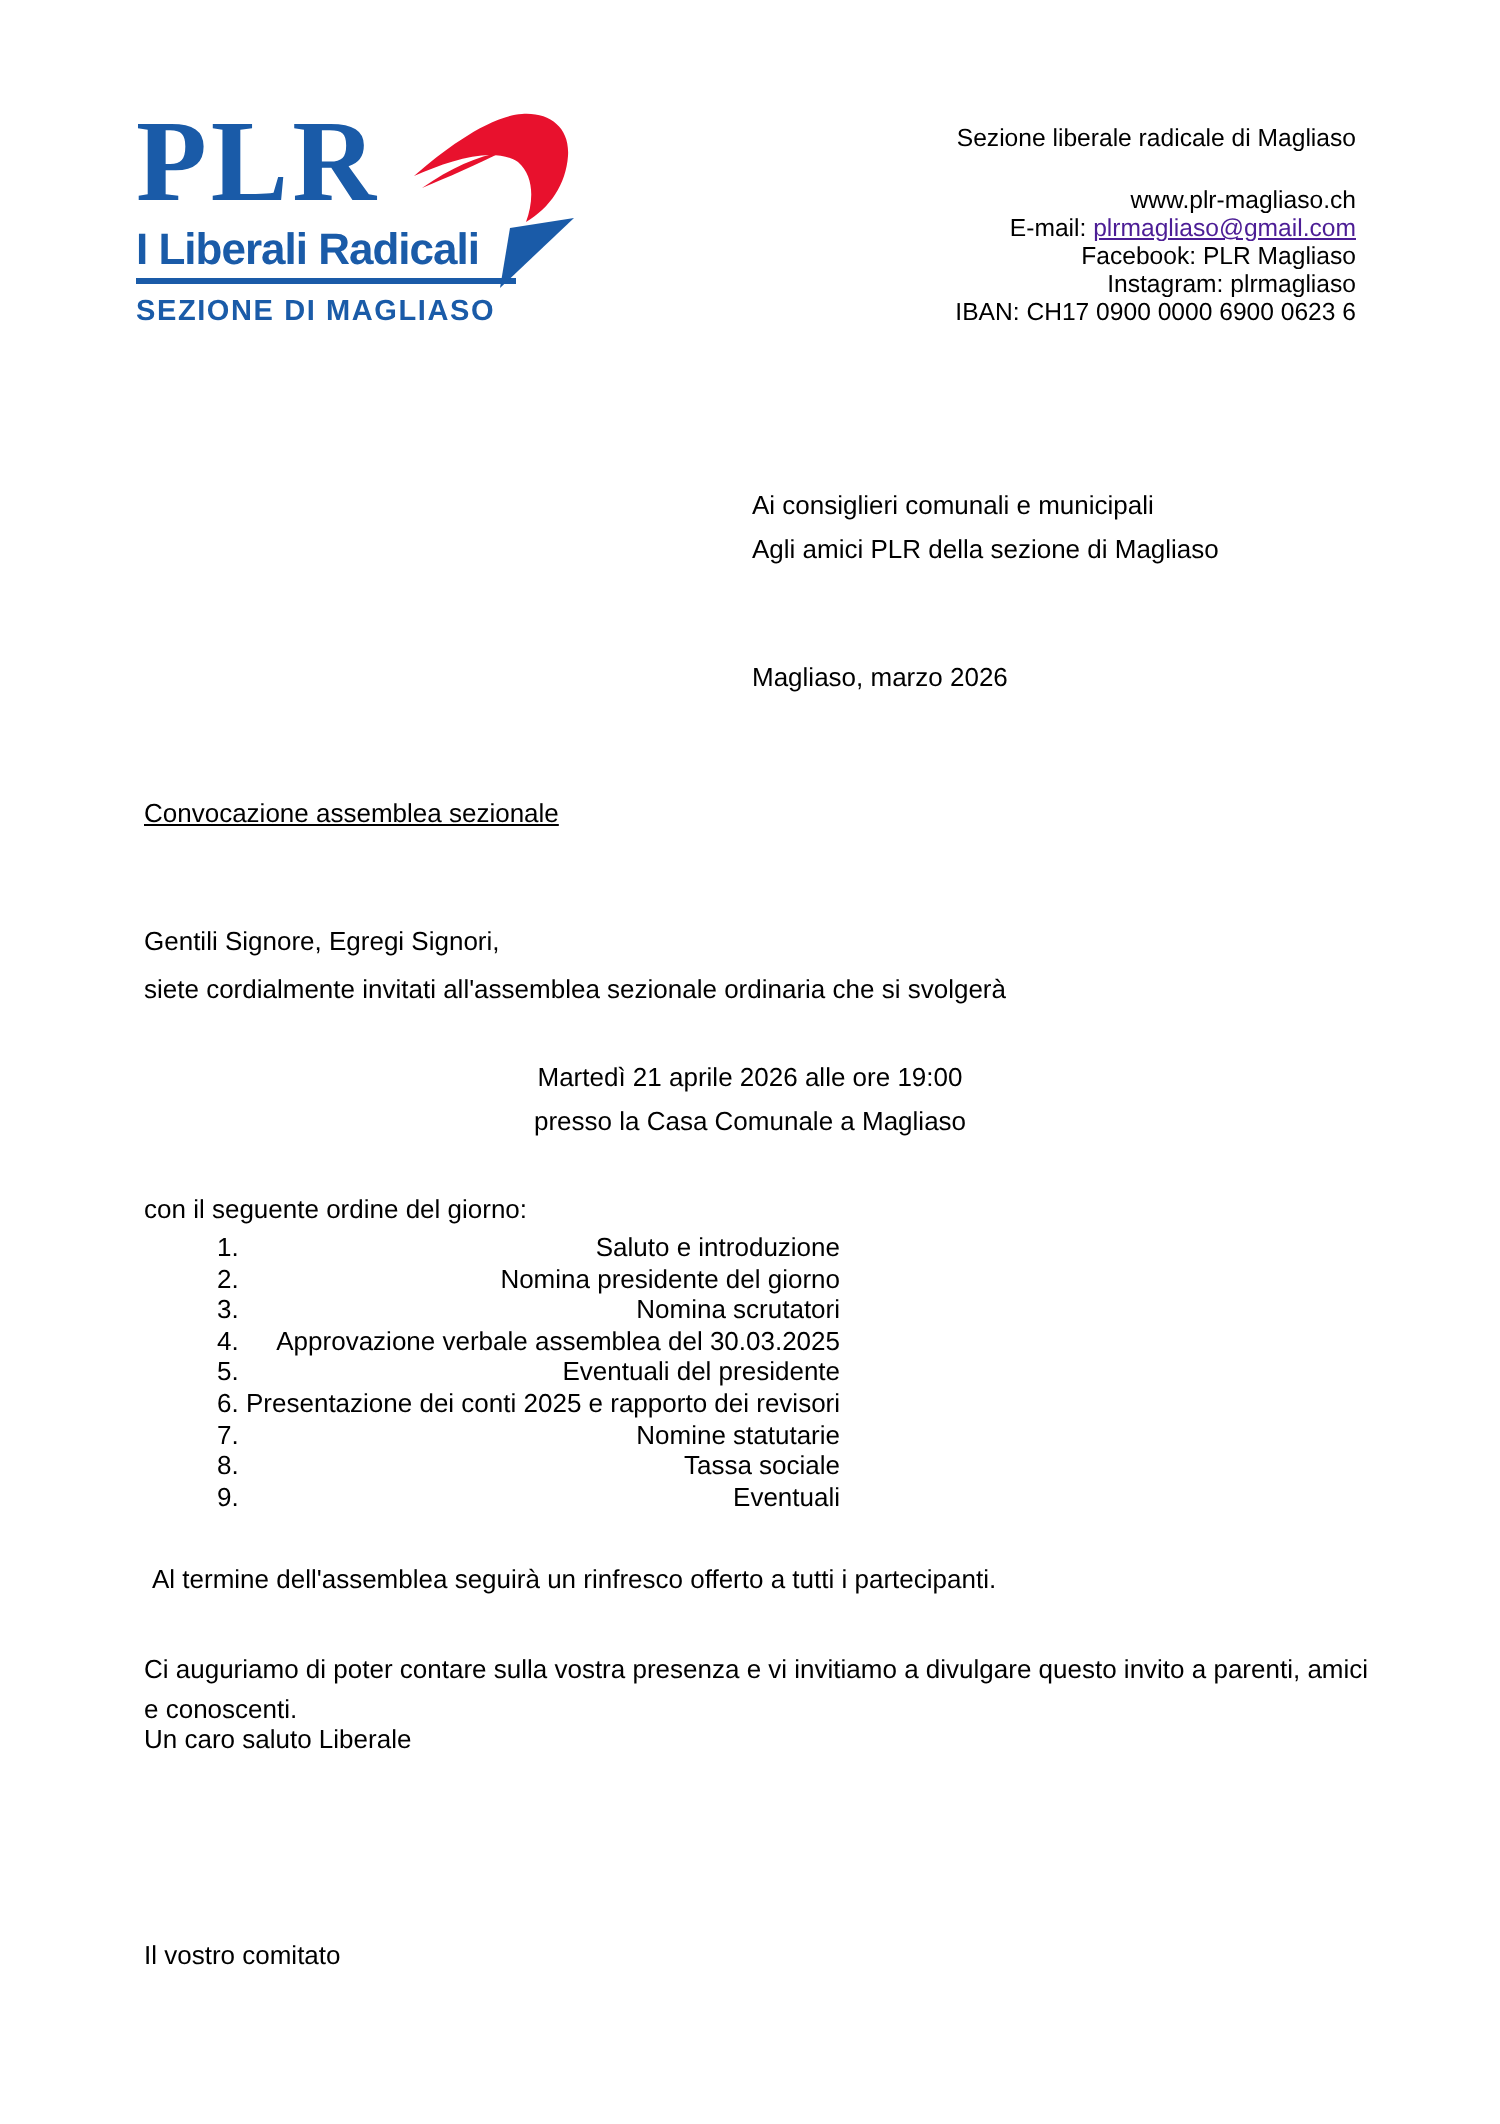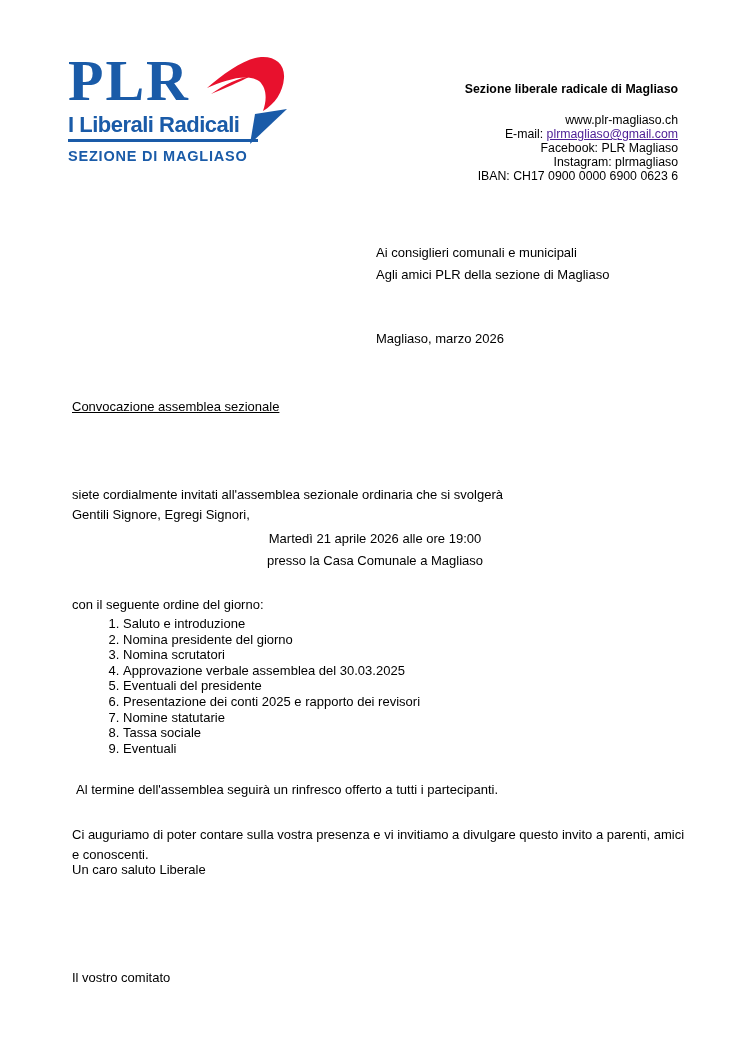--- a/index.html
+++ b/index.html
@@ -53,37 +53,37 @@
   }
   .flame { position: absolute; left: 137px; top: 2px; width: 82px; height: 93px; }
 
   
   .contact {
     right: 72px; top: 62px;
     text-align: right;
     font-size: 12.3px;
     line-height: 14px;
   }
-  .contact .org { font-weight: 700; margin-bottom: 17px; margin-top: 20px; }
+  .contact .org { font-weight: 400; margin-bottom: 17px; }
   .contact a { color: #4c1d95; text-decoration: underline; }
 
   
   .recip-1 { left: 376px; top: 245px; }
   .recip-2 { left: 376px; top: 267px; }
   .dateline { left: 376px; top: 331px; }
 
   
   .subject { left: 72px; top: 399px; text-decoration: underline; }
-  .salutation { left: 72px; top: 463px; margin-top: 44px; }
+  .salutation { left: 72px; top: 463px; }
   .intro { left: 72px; top: 487px; }
   .event-date  { left: 72px; top: 531px; width: 606px; text-align: center; }
   .event-place { left: 72px; top: 553px; width: 606px; text-align: center; }
   .agenda-intro { left: 72px; top: 597px; }
   .agenda { left: 72px; top: 616px; }
-  .agenda ol { margin: 0; padding-left: 51px; line-height: 15.6px; }
+  .agenda ol { margin: 0; padding-left: 51px; line-height: 15.6px; text-align: right; }
   .closing-1 { left: 76px; top: 782px; width: 612px; }
   .closing-2 { left: 72px; top: 825px; width: 614px; line-height: 19.5px; }
   .closing-3 { left: 72px; top: 862px; }
   .signature { left: 72px; top: 928px; margin-top: 42px; }
 </style>
 </head>
 <body>
 
 <div class="page">
 

